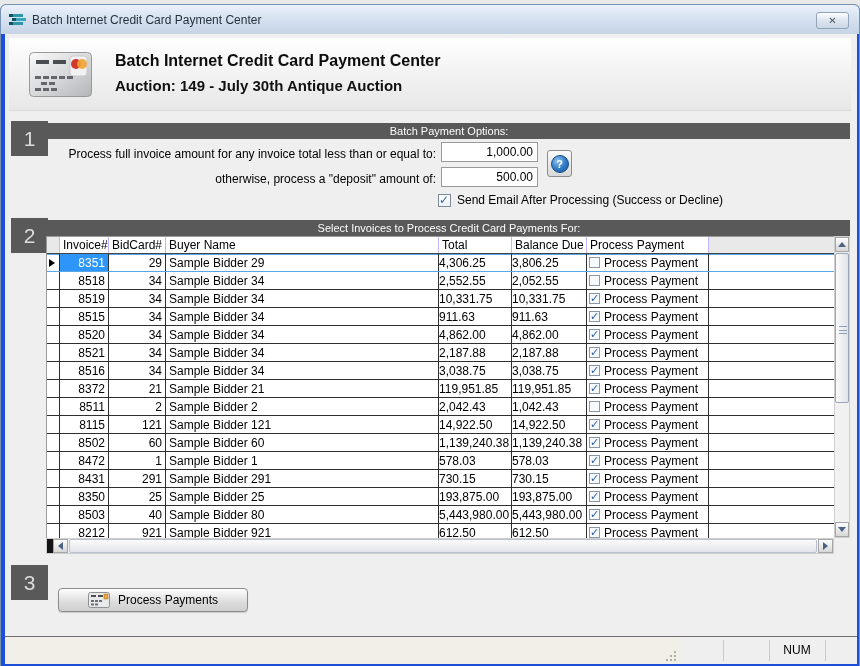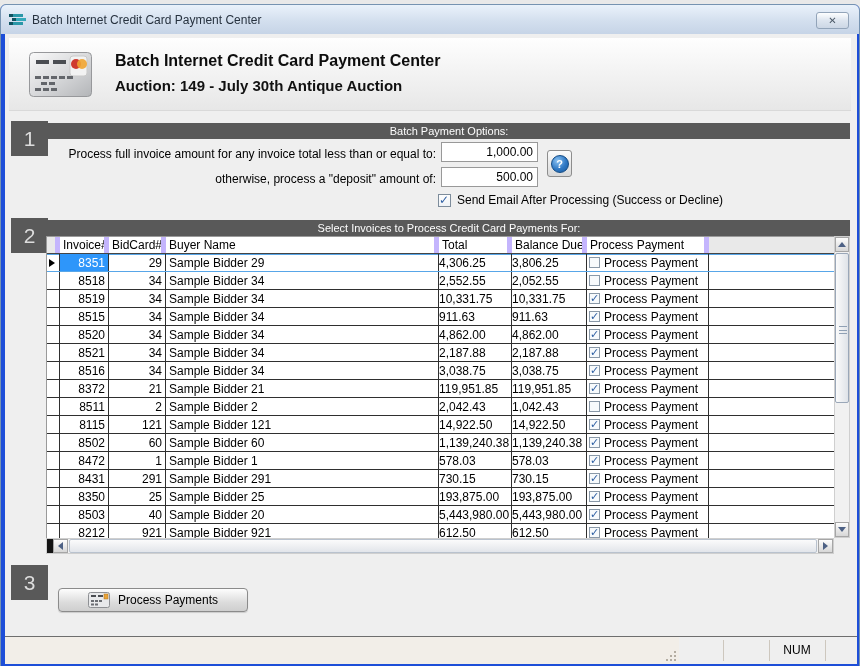--- a/index.html
+++ b/index.html
@@ -45,21 +45,21 @@
   .cbx{width:13px;height:13px;border:1px solid #7d8c9b;background:linear-gradient(#fdfdfd,#eef2f6);
        position:relative;flex:none;}
   .cbx.checked::after{content:"✓";position:absolute;left:0px;top:-2px;font-size:12px;
                       font-weight:bold;color:#2e5fa3;}
   .email-row{position:absolute;left:437px;top:188px;display:flex;align-items:center;gap:6px;
              font-size:12px;color:#000;}
   
   .grid{position:absolute;left:45px;top:231px;width:788px;height:302px;background:#fff;
         border-top:1px solid #9a9a9a;border-left:1px solid #9a9a9a;overflow:hidden;font-size:12px;}
   .g-head{display:flex;height:17px;background:#fff;border-bottom:1px solid #454545;}
-  .h-cell{display:flex;align-items:center;padding-left:3px;border-right:5px solid #c4b5fd;
+  .h-cell{display:flex;align-items:center;padding-left:3px;border-right:1px solid #c4b5fd;
           height:100%;white-space:nowrap;overflow:hidden;}
   .g-row{display:flex;height:18px;border-bottom:1px solid #2f2f2f;background:#fff;}
   .g-row.selected{border-bottom-color:#58a6e8;box-shadow:inset 0 1px 0 #58a6e8;}
   .cell{display:flex;align-items:center;height:100%;border-right:1px solid #2f2f2f;
         overflow:hidden;white-space:nowrap;}
   .w-sel{width:13px;flex:none;justify-content:flex-start;padding-left:2px;}
   .w-inv{width:49px;flex:none;}
   .w-bid{width:57px;flex:none;}
   .w-name{width:273px;flex:none;}
   .w-tot{width:73px;flex:none;}
@@ -379,21 +379,21 @@
           <div class="cell w-proc proc-cell">
             <div class="g-cbx checked"></div>
             <span>Process Payment</span>
           </div>
           <div class="cell w-extra" style="border-right: none;"></div>
         </div>
         <div class="g-row">
           <div class="cell w-sel"></div>
           <div class="cell w-inv num cell-inv">8503</div>
           <div class="cell w-bid num">40</div>
-          <div class="cell w-name txt">Sample Bidder 20</div>
+          <div class="cell w-name txt">Sample Bidder 80</div>
           <div class="cell w-tot money">5,443,980.00</div>
           <div class="cell w-bal money">5,443,980.00</div>
           <div class="cell w-proc proc-cell">
             <div class="g-cbx checked"></div>
             <span>Process Payment</span>
           </div>
           <div class="cell w-extra" style="border-right: none;"></div>
         </div>
         <div class="g-row">
           <div class="cell w-sel"></div>

